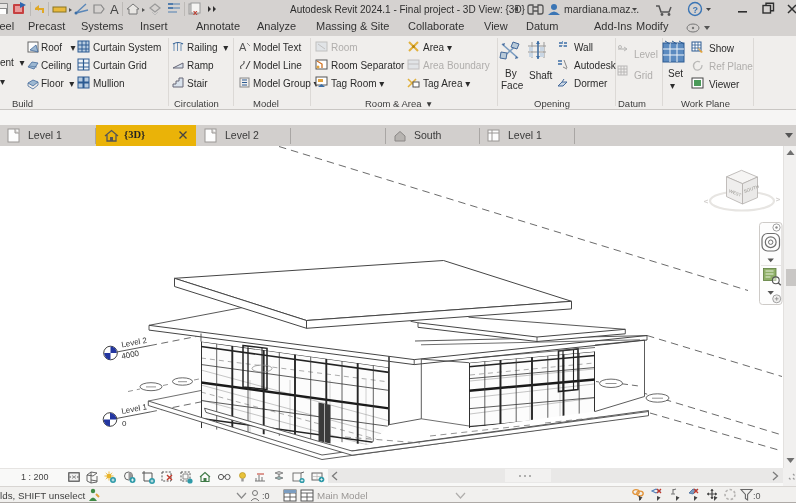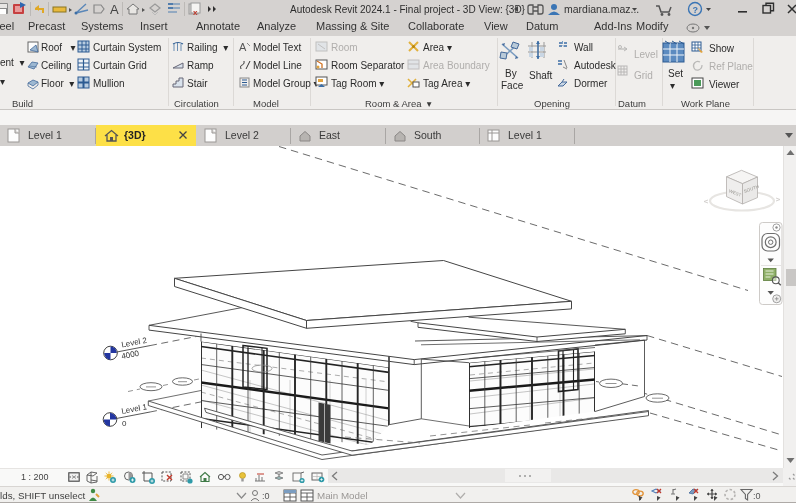--- a/index.html
+++ b/index.html
@@ -332,44 +332,38 @@
 
 <div class="abs" id="viewtabs">
   <div class="vtab" style="left:0;width:95px;">
     <svg class="abs" style="left:7px;top:3px" width="14" height="15">
         <rect x="1" y="1" width="11" height="13" fill="#fdfdfd" stroke="#9a9795"></rect>
         <path d="M8 1 v4 h4" fill="#dddbd9" stroke="#9a9795"></path>
       </svg>
     <span class="lbl">Level 1</span>
   </div>
   <div class="vsep" style="left:95px"></div>
-  <div class="vtab" style="left:96px;width:100px;background:#fde047;">
+  <div class="vtab" style="left:96px;width:100px;background:#eab308;font-family:Liberation Serif, serif;">
     <svg class="abs" style="left:8px;top:3px" width="15" height="15">
         <path d="M1 8 l6.5 -5.5 L14 8 M3 7 v6 h9 v-6" fill="none" stroke="#555" stroke-width="1.3"></path>
         <rect x="6" y="9" width="3" height="4" fill="#555"></rect>
       </svg>
     <span class="lbl" style="font-weight:bold;color:#222;">{3D}</span>
     <svg class="abs" style="left:82px;top:5px" width="11" height="11">
         <path d="M1.5 1.5 l7 7 M8.5 1.5 l-7 7" stroke="#444" stroke-width="1.3"></path>
       </svg>
   </div>
   <div class="vtab" style="left:197px;width:93px;">
     <svg class="abs" style="left:7px;top:3px" width="14" height="15">
         <rect x="1" y="1" width="11" height="13" fill="#fdfdfd" stroke="#9a9795"></rect>
         <path d="M8 1 v4 h4" fill="#dddbd9" stroke="#9a9795"></path>
       </svg>
     <span class="lbl">Level 2</span>
   </div>
   <div class="vsep" style="left:290px"></div>
-  <div class="vtab" style="left:291px;width:94px;">
-    <svg class="abs" style="left:7px;top:4px" width="14" height="14">
-        <path d="M2 7 l5 -4.5 5 4.5 v5 h-10 z" fill="#b7b4b1" stroke="#8a8785"></path>
-      </svg>
-    <span class="lbl">East</span>
-  </div>
   <div class="vsep" style="left:385px"></div>
   <div class="vtab" style="left:386px;width:93px;">
     <svg class="abs" style="left:7px;top:4px" width="14" height="14">
         <path d="M2 7 l5 -4.5 5 4.5 v5 h-10 z" fill="#b7b4b1" stroke="#8a8785"></path>
       </svg>
     <span class="lbl">South</span>
   </div>
   <div class="vsep" style="left:479px"></div>
   <div class="vtab" style="left:480px;width:94px;">
     <svg class="abs" style="left:7px;top:3px" width="14" height="15">

